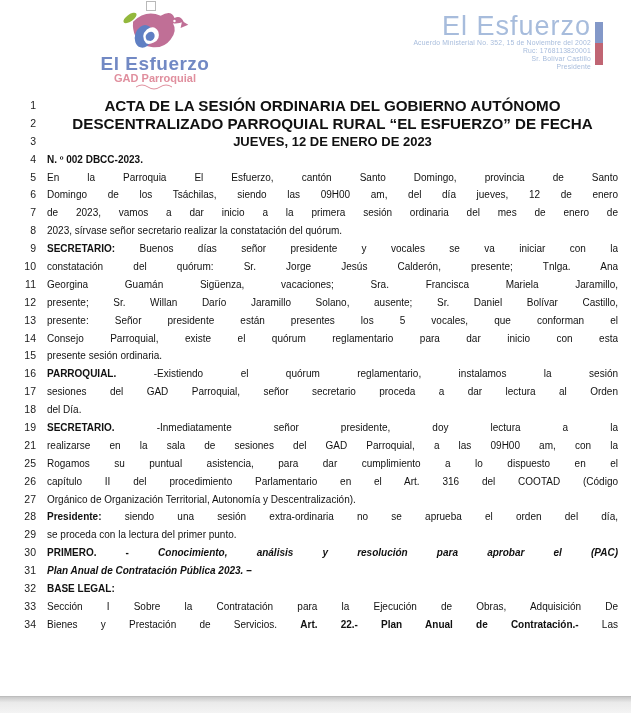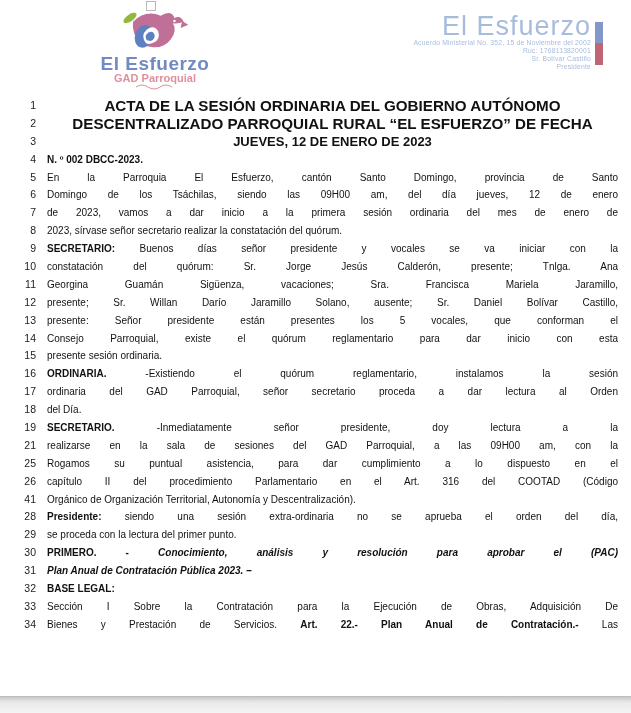--- a/index.html
+++ b/index.html
@@ -137,25 +137,25 @@
       <div class="row">
         <span class="num">14</span>
         <div class="txt a-justify"><span>Consejo Parroquial, existe el quórum reglamentario para dar inicio con esta</span></div>
       </div>
       <div class="row">
         <span class="num">15</span>
         <div class="txt a-left"><span>presente sesión ordinaria.</span></div>
       </div>
       <div class="row">
         <span class="num">16</span>
-        <div class="txt a-justify"><span class="b">ORDINARIA.</span><span> -Existiendo el quórum reglamentario, instalamos la sesión</span></div>
+        <div class="txt a-justify"><span class="b">PARROQUIAL.</span><span> -Existiendo el quórum reglamentario, instalamos la sesión</span></div>
       </div>
       <div class="row">
         <span class="num">17</span>
-        <div class="txt a-justify"><span>ordinaria del GAD Parroquial, señor secretario proceda a dar lectura al Orden</span></div>
+        <div class="txt a-justify"><span>sesiones del GAD Parroquial, señor secretario proceda a dar lectura al Orden</span></div>
       </div>
       <div class="row">
         <span class="num">18</span>
         <div class="txt a-left"><span>del Día.</span></div>
       </div>
       <div class="row">
         <span class="num">19</span>
         <div class="txt a-justify"><span class="b">SECRETARIO.</span><span> -Inmediatamente señor presidente, doy lectura a la</span></div>
       </div>
       <div class="row">
@@ -164,21 +164,21 @@
       </div>
       <div class="row">
         <span class="num">25</span>
         <div class="txt a-justify"><span>Rogamos su puntual asistencia, para dar cumplimiento a lo dispuesto en el</span></div>
       </div>
       <div class="row">
         <span class="num">26</span>
         <div class="txt a-justify"><span>capítulo II del procedimiento Parlamentario en el Art. 316 del COOTAD (Código</span></div>
       </div>
       <div class="row">
-        <span class="num">41</span>
+        <span class="num">27</span>
         <div class="txt a-left"><span>Orgánico de Organización Territorial, Autonomía y Descentralización).</span></div>
       </div>
       <div class="row">
         <span class="num">28</span>
         <div class="txt a-justify"><span class="b">Presidente:</span><span> siendo una sesión extra-ordinaria no se aprueba el orden del día,</span></div>
       </div>
       <div class="row">
         <span class="num">29</span>
         <div class="txt a-left"><span>se proceda con la lectura del primer punto.</span></div>
       </div>

